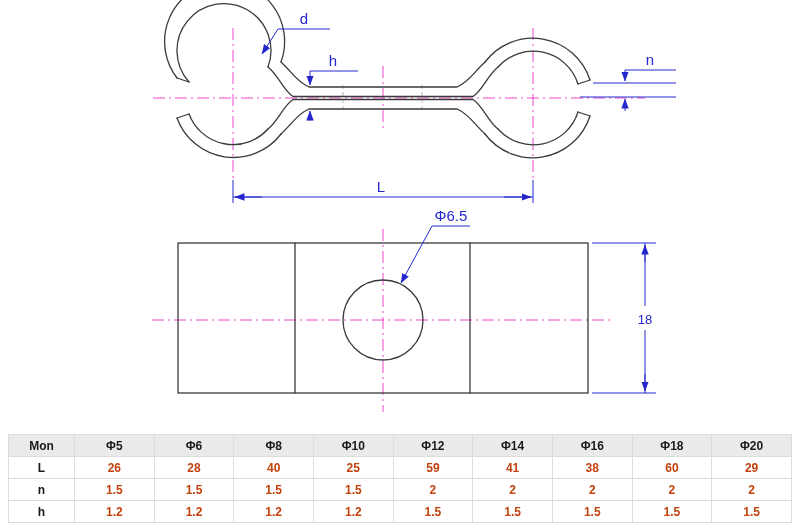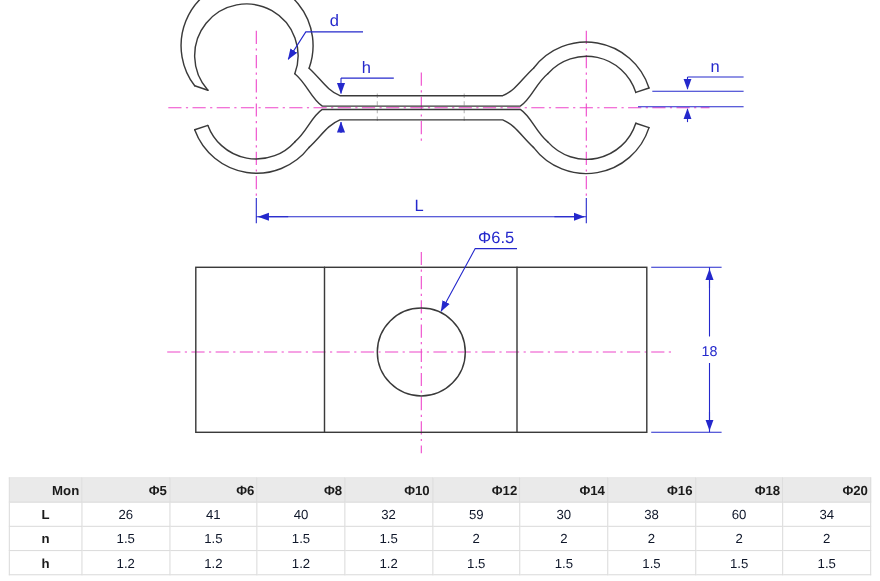--- a/index.html
+++ b/index.html
@@ -14,22 +14,22 @@
   .dimtxt{fill:#2428cc;font-size:15px;}
   .dimtxt.small{font-size:13px;}
   .center{stroke:#ee46ca;stroke-width:1;fill:none;stroke-dasharray:12 4 2 4;}
   .bendline{stroke:#b8b8b8;stroke-width:1;fill:none;stroke-dasharray:4 3;}
   .halo{paint-order:stroke;stroke:#ffffff;stroke-width:6;}
 
   
   .spec-table{position:absolute;left:8px;top:434px;width:784px;border-collapse:collapse;table-layout:fixed;}
   .spec-table th,.spec-table td{border:1px solid #dddddd;text-align:center;vertical-align:middle;
       height:21px;font-size:12px;padding:0 2px;}
-  .spec-table thead th{background:#eaeaea;color:#1a1a1a;font-weight:bold;text-align:right;}
-  .spec-table td{color:#0f172a;font-weight:normal;background:#ffffff;}
+  .spec-table thead th{background:#eaeaea;color:#1a1a1a;font-weight:bold;}
+  .spec-table td{color:#c2410c;font-weight:bold;background:#ffffff;}
   .spec-table td.rowlabel{color:#1a1a1a;font-weight:bold;}
   .spec-table col.c-first{width:66px;}
 </style>
 </head>
 <body>
 
 <div class="drawing-wrap">
 <svg width="800" height="432" viewBox="0 0 800 432">
   <defs>
     <marker id="arr" viewBox="0 0 10 10" refX="9.5" refY="5" markerWidth="10" markerHeight="10" orient="auto-start-reverse">
@@ -155,28 +155,28 @@
       <th>Φ14</th>
       <th>Φ16</th>
       <th>Φ18</th>
       <th>Φ20</th>
     </tr>
   </thead>
   <tbody>
     <tr>
       <td class="rowlabel">L</td>
       <td>26</td>
+      <td>28</td>
+      <td>40</td>
+      <td>25</td>
+      <td>59</td>
       <td>41</td>
-      <td>40</td>
-      <td>32</td>
-      <td>59</td>
-      <td>30</td>
       <td>38</td>
       <td>60</td>
-      <td>34</td>
+      <td>29</td>
     </tr>
     <tr>
       <td class="rowlabel">n</td>
       <td>1.5</td>
       <td>1.5</td>
       <td>1.5</td>
       <td>1.5</td>
       <td>2</td>
       <td>2</td>
       <td>2</td>

